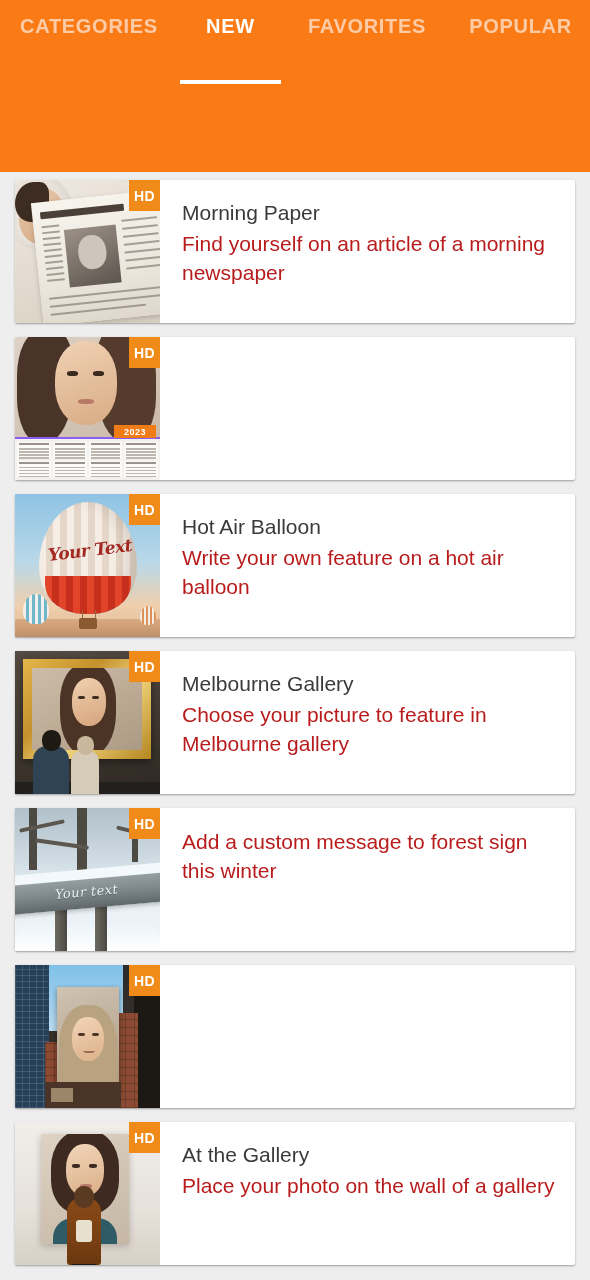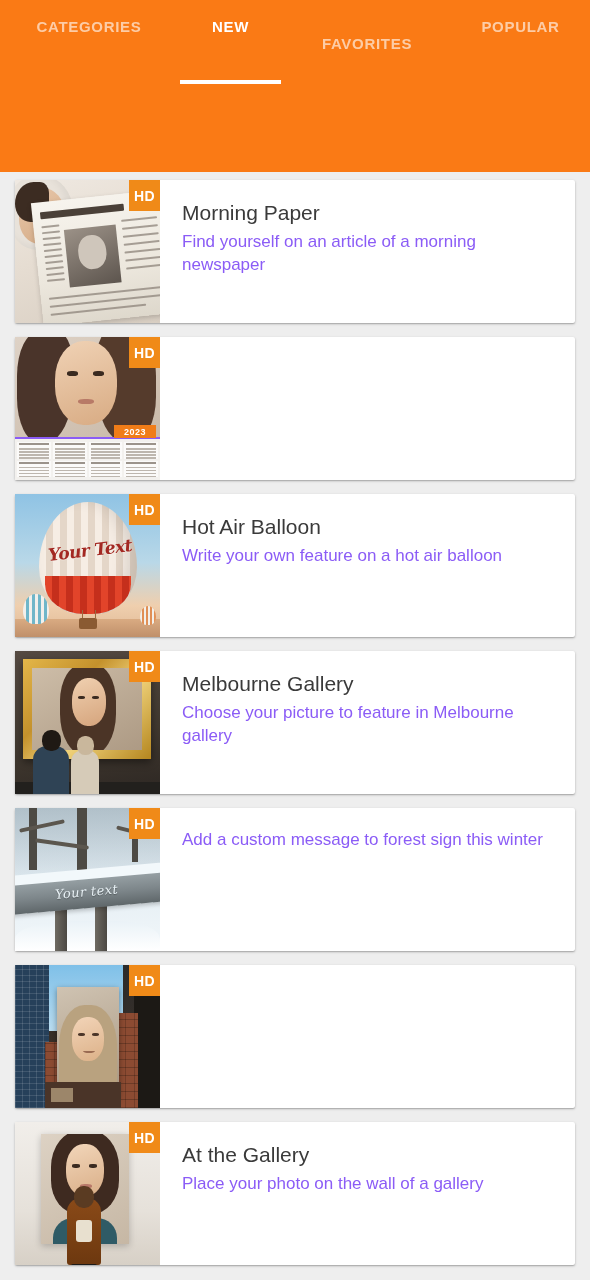--- a/index.html
+++ b/index.html
@@ -83,31 +83,31 @@
     align-items: flex-end;
     height: 84px;
     padding: 0 4px;
   }
   .tab {
     position: relative;
     height: 100%;
     display: flex;
     align-items: center;
     justify-content: center;
-    font-size: 15px;
+    font-size: 20px;
     font-weight: bold;
     letter-spacing: 0.7px;
     color: rgba(255,255,255,0.62);
     cursor: pointer;
     padding-bottom: 32px;
     white-space: nowrap;
   }
   .tab.t-categories { flex: 0 0 170px; }
   .tab.t-new        { flex: 0 0 113px; }
-  .tab.t-favorites  { flex: 0 0 160px; align-items: flex-end; }
+  .tab.t-favorites  { flex: 0 0 160px; }
   .tab.t-popular    { flex: 0 0 147px; }
 
   .tab.active { color: #ffffff; }
   .tab.active::after {
     content: "";
     position: absolute;
     left: 6px;
     right: 6px;
     bottom: 0;
     height: 4px;
@@ -170,22 +170,22 @@
 
   .card-title {
     font-size: 21px;
     color: #3a3a3a;
     line-height: 1.24;
     margin-bottom: 4px;
     font-weight: normal;
   }
 
   .card-desc {
-    font-size: 17px;
-    color: #8b5cf6;
+    font-size: 21px;
+    color: #b91c1c;
     line-height: 1.36;
     max-width: 375px;
   }
 
   
 
   
   .art-news { background: linear-gradient(160deg,#efe9e2 0%,#e6ddd2 45%,#d8cec2 100%); }
   .art-news .pillow {
     position:absolute; left:-6px; top:-4px; width:64px; height:74px;

